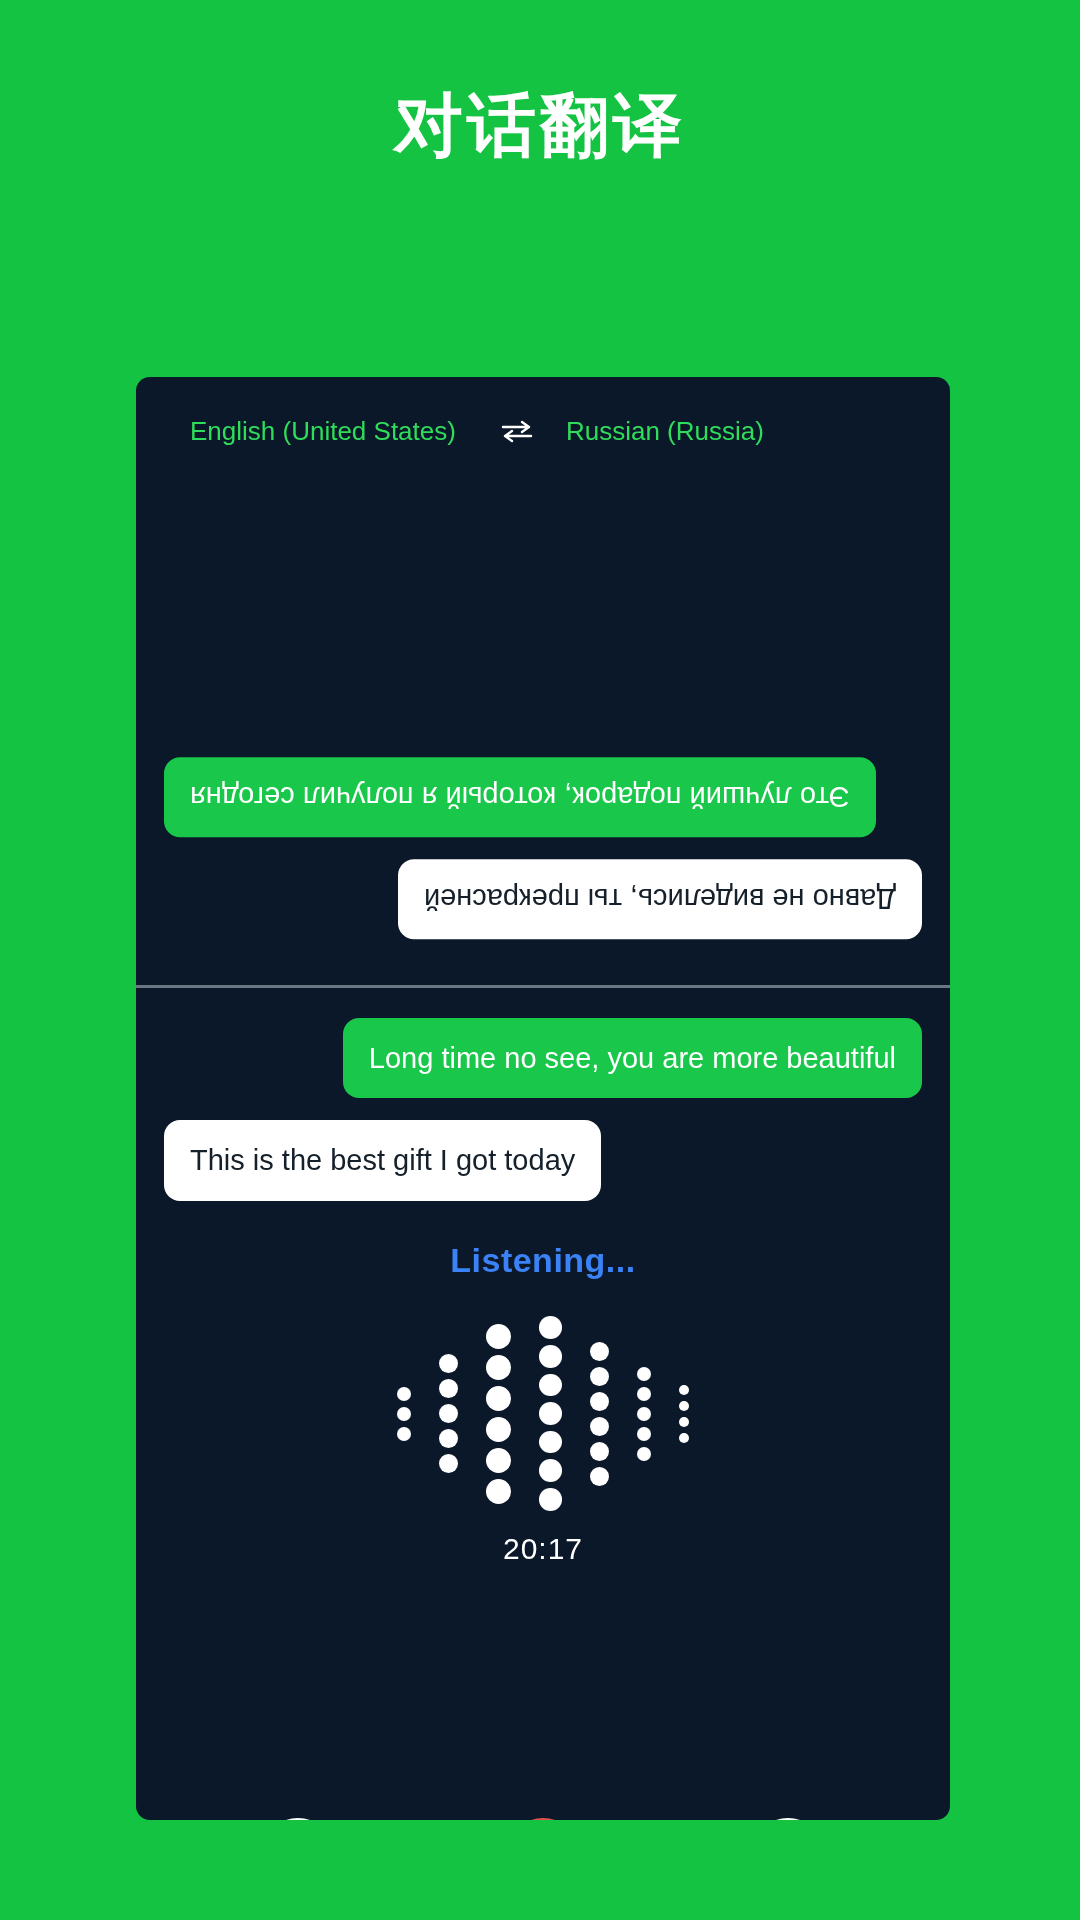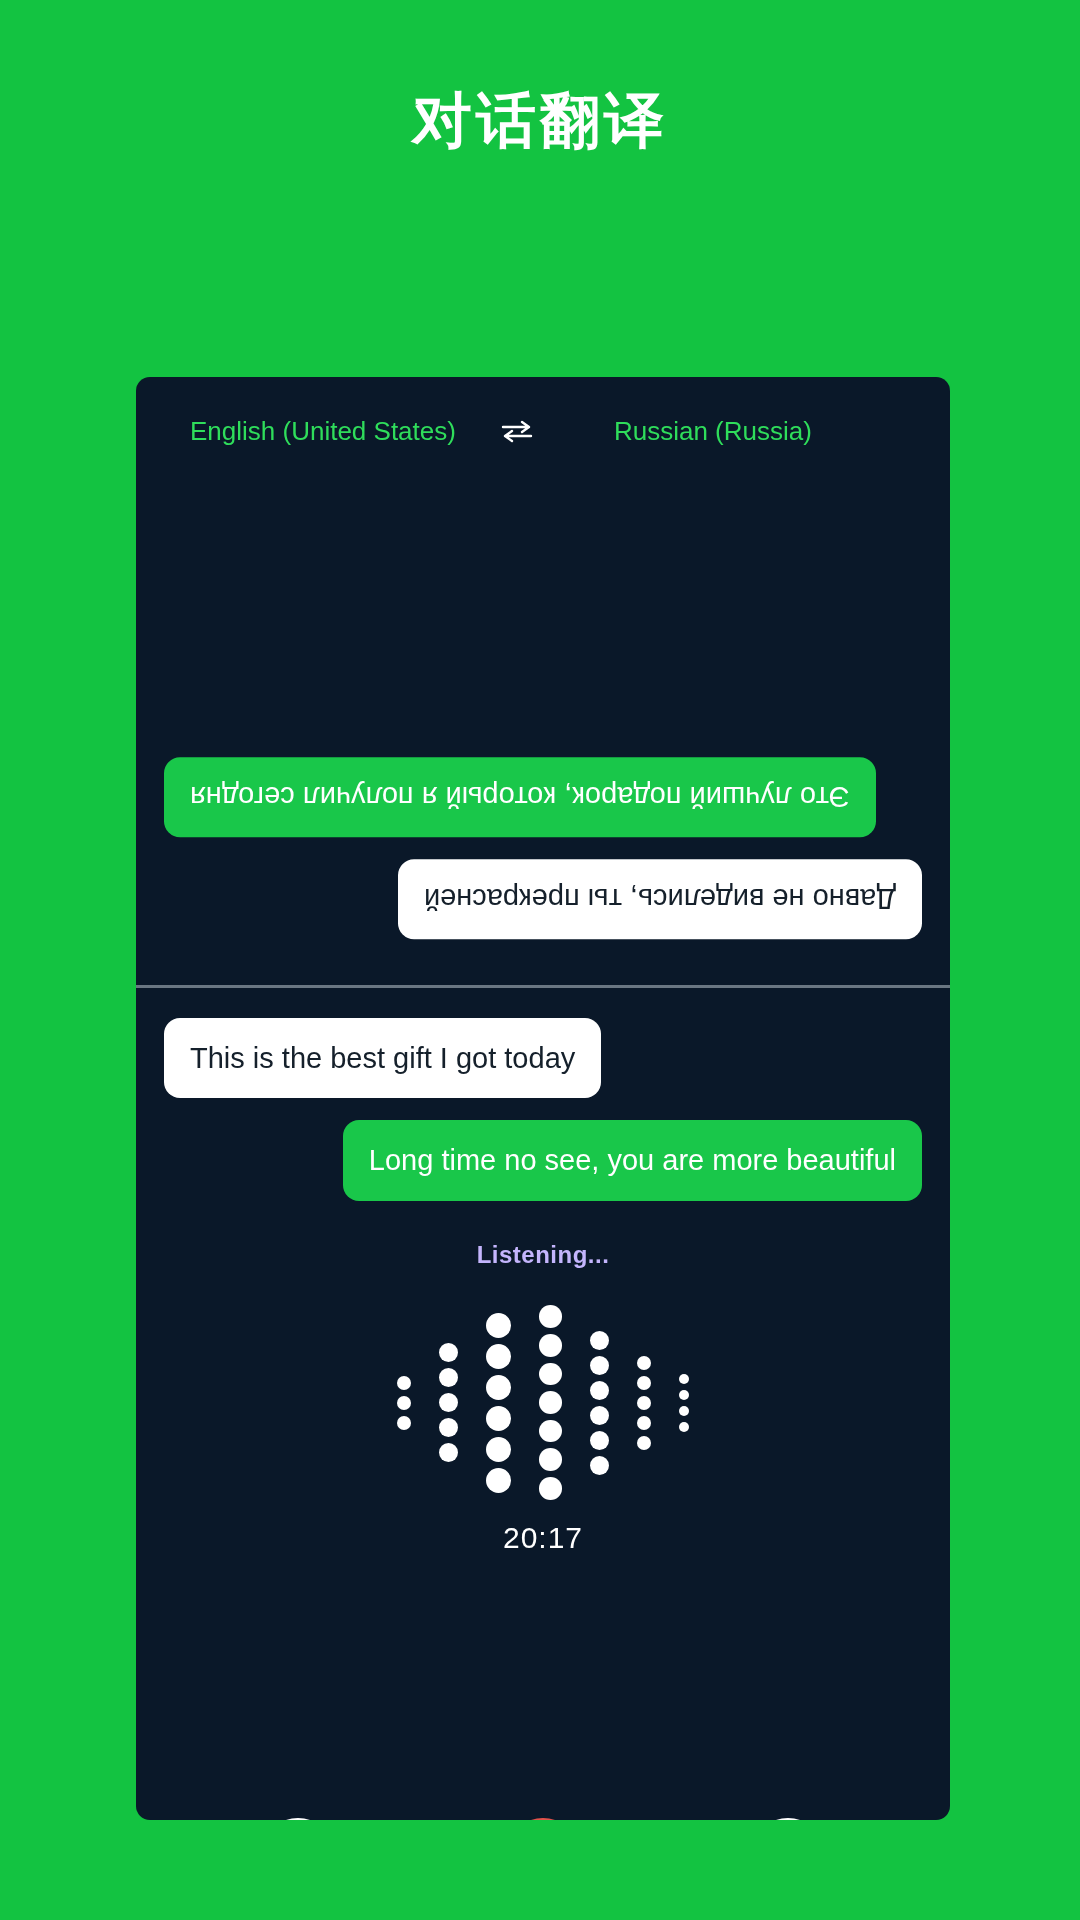--- a/index.html
+++ b/index.html
@@ -17,21 +17,21 @@
   }
 
   
   .page-title {
     position: absolute;
     top: 84px;
     left: 0;
     width: 1080px;
     text-align: center;
     color: #ffffff;
-    font-size: 60px;
+    font-size: 69px;
     font-weight: bold;
     letter-spacing: 4px;
     line-height: 1.2;
     font-family: "DejaVu Sans", "Liberation Sans", sans-serif;
   }
 
   
   .phone-card {
     position: absolute;
     left: 136px;
@@ -53,21 +53,21 @@
     align-items: center;
     padding: 0 34px;
     position: relative;
   }
   .lang-name {
     color: #2fdd5b;
     font-size: 26px;
     white-space: nowrap;
   }
   .lang-name.source { margin-left: 20px; }
-  .lang-name.target { margin-left: 80px; }
+  .lang-name.target { margin-left: 32px; }
   .swap-icon {
     margin-left: 44px;
     color: #ffffff;
     font-size: 30px;
     line-height: 1;
     display: flex;
     align-items: center;
   }
   .swap-icon svg { display: block; }
 
@@ -126,22 +126,22 @@
   
   .listening-wrap {
     flex: 1 1 auto;
     display: flex;
     flex-direction: column;
     align-items: center;
     justify-content: flex-start;
     padding-top: 18px;
   }
   .listening-label {
-    color: #c4b5fd;
-    font-size: 24px;
+    color: #3b82f6;
+    font-size: 34px;
     font-weight: bold;
     letter-spacing: 0.5px;
   }
 
   
   .waveform {
     margin-top: 34px;
     height: 200px;
     display: flex;
     align-items: center;
@@ -220,25 +220,25 @@
       <div class="bubble green">Это лучший подарок, который я получил сегодня</div>
     </div>
     <div class="row left rotated">
       <div class="bubble white">Давно не виделись, ты прекрасней</div>
     </div>
   </div>
 
   <div class="divider"></div>
 
   <div class="pane pane-bottom">
+    <div class="row right">
+      <div class="bubble green">Long time no see, you are more beautiful</div>
+    </div>
     <div class="row left">
       <div class="bubble white">This is the best gift I got today</div>
-    </div>
-    <div class="row right">
-      <div class="bubble green">Long time no see, you are more beautiful</div>
     </div>
 
     <div class="listening-wrap">
       <div class="listening-label">Listening...</div>
 
       <div class="waveform" id="waveform">
           <div class="wave-col">
             <div class="wave-dot" style="width: 14px; height: 14px;"></div>
             <div class="wave-dot" style="width: 14px; height: 14px;"></div>
             <div class="wave-dot" style="width: 14px; height: 14px;"></div>

